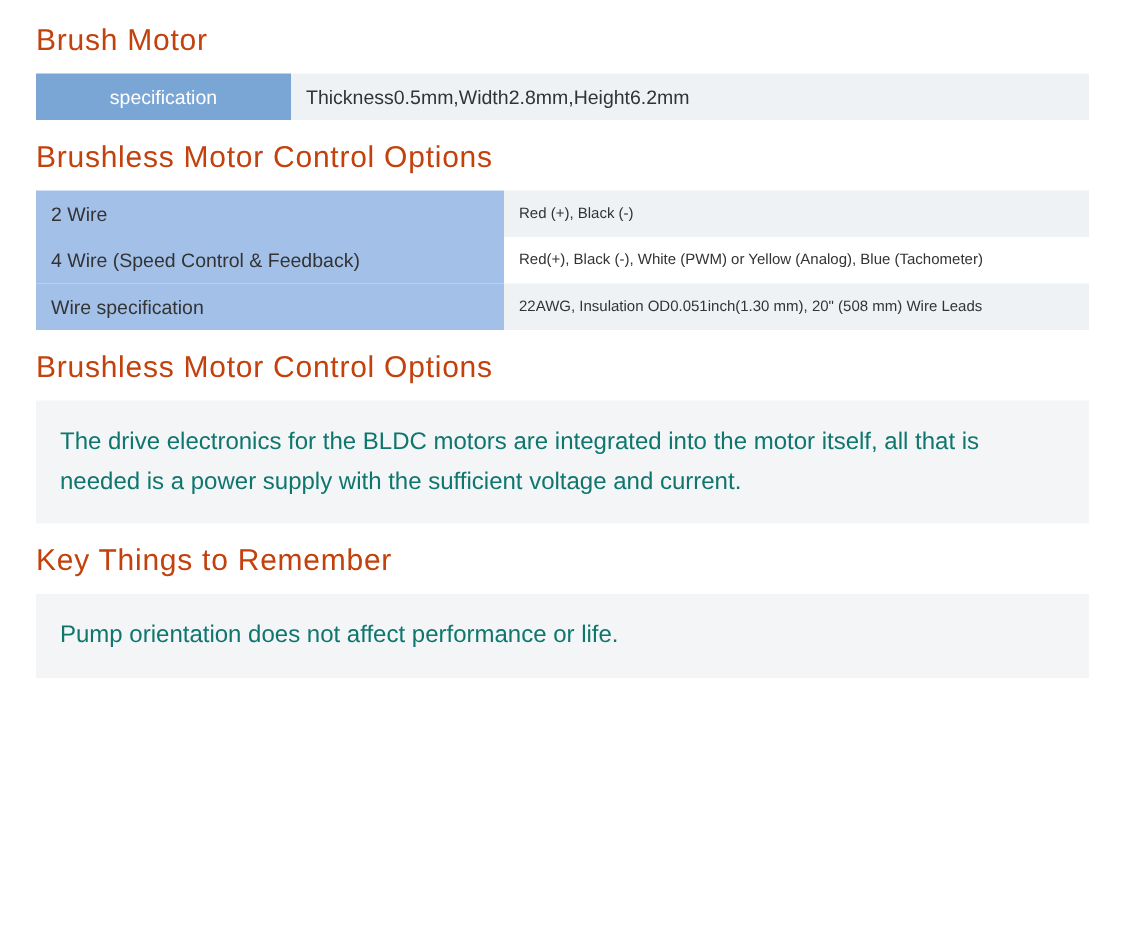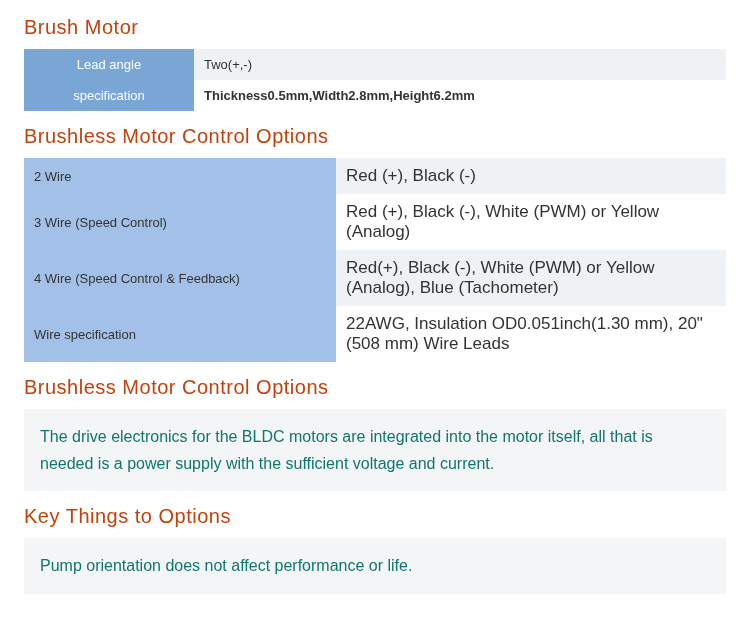--- a/index.html
+++ b/index.html
@@ -41,68 +41,60 @@
   }
   
   .t2 td.label {
     background: #a3c1e8;
     color: #333;
     width: 312px;
     font-size: 13px;
   }
   .t2 tr:nth-child(odd) td.val { background: #eef2f5; }
   .t2 tr:nth-child(even) td.val { background: #ffffff; }
-  .t2 td.val { font-size: 17px; }
+  .t2 td.val { font-size: 10px; }
   .info-box {
     background: #f3f5f7;
     padding: 14px 16px;
     font-size: 16px;
     line-height: 1.7;
     color: #0f766e;
     margin-bottom: 14px;
   }
 </style>
 </head>
 <body>
 
 <div class="section-title">Brush Motor</div>
 <table class="t1">
   <tbody>
-      <tr>
-    <td class="label">Lead angle</td>
-    <td class="val">Two(+,-)</td>
-  </tr>
   <tr>
     <td class="label">specification</td>
     <td class="val">Thickness0.5mm,Width2.8mm,Height6.2mm</td>
   </tr>
 </tbody>
   </table>
 
 <div class="section-title">Brushless Motor Control Options</div>
 <table class="t2">
   <tbody>
       <tr>
     <td class="label">2 Wire</td>
     <td class="val">Red (+), Black (-)</td>
   </tr>
   <tr>
-    <td class="label">3 Wire (Speed Control)</td>
-    <td class="val">Red (+), Black (-), White (PWM) or Yellow (Analog)</td>
-  </tr>
-  <tr>
     <td class="label">4 Wire (Speed Control &amp; Feedback)</td>
     <td class="val">Red(+), Black (-), White (PWM) or Yellow (Analog), Blue (Tachometer)</td>
   </tr>
   <tr>
     <td class="label">Wire specification</td>
     <td class="val">22AWG, Insulation OD0.051inch(1.30 mm), 20" (508 mm) Wire Leads</td>
   </tr>
 </tbody>
   </table>
 
 <div class="section-title">Brushless Motor Control Options</div>
 <div class="info-box">The drive electronics for the BLDC motors are integrated into the motor itself, all that is needed is a power supply with the sufficient voltage and current.</div>
 
-<div class="section-title">Key Things to Options</div>
+<div class="section-title">Key Things to Remember</div>
 <div class="info-box">
   <div>Pump orientation does not affect performance or life.</div>
 </div>
 
 </body></html>

